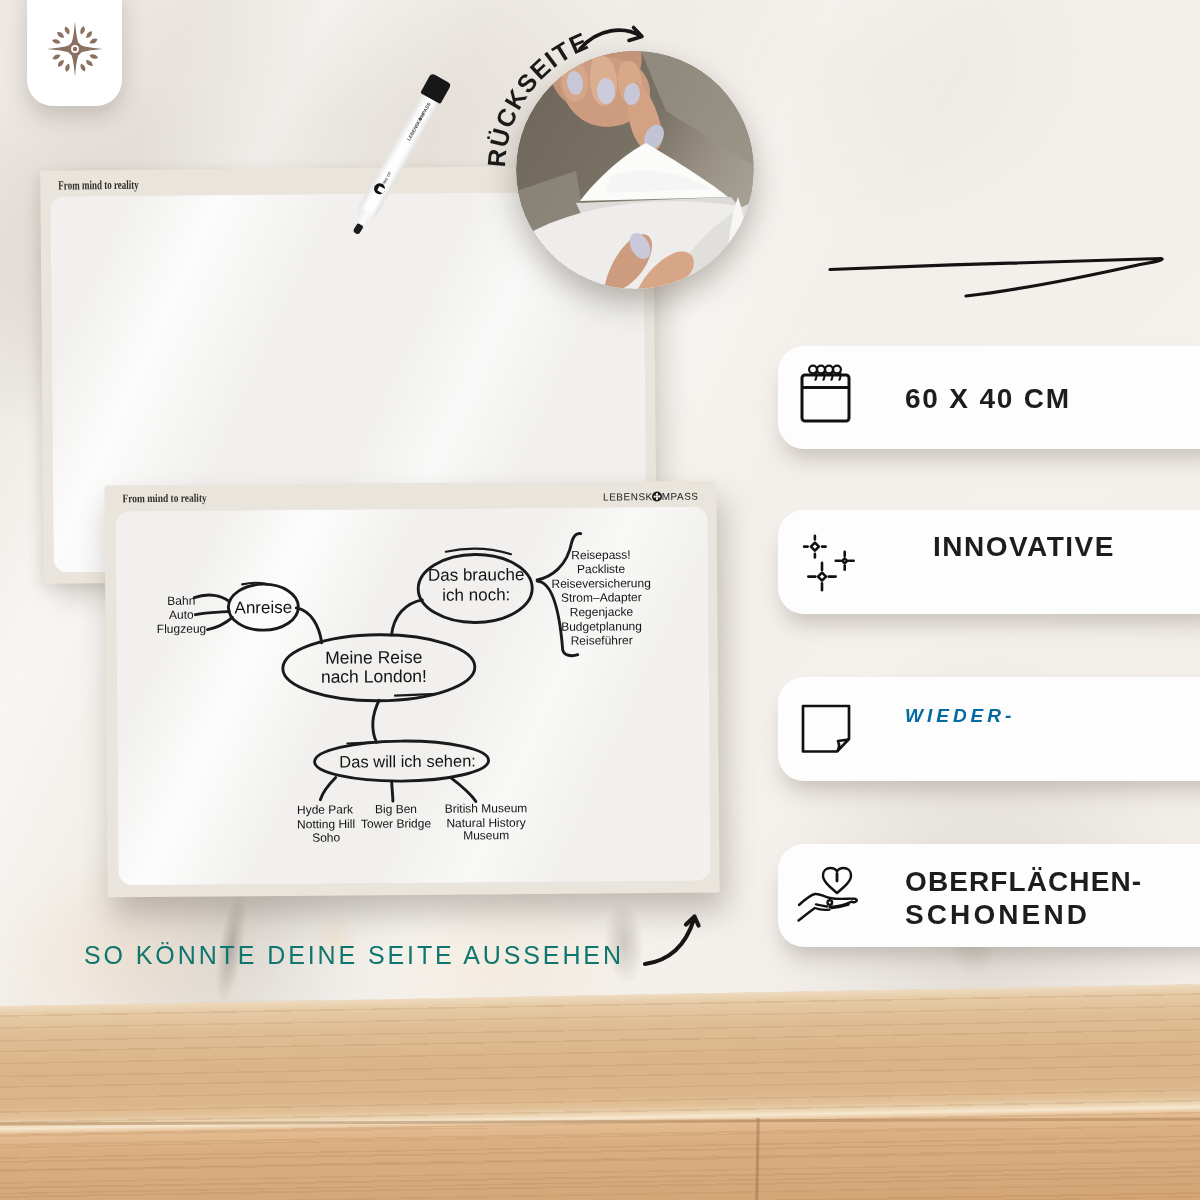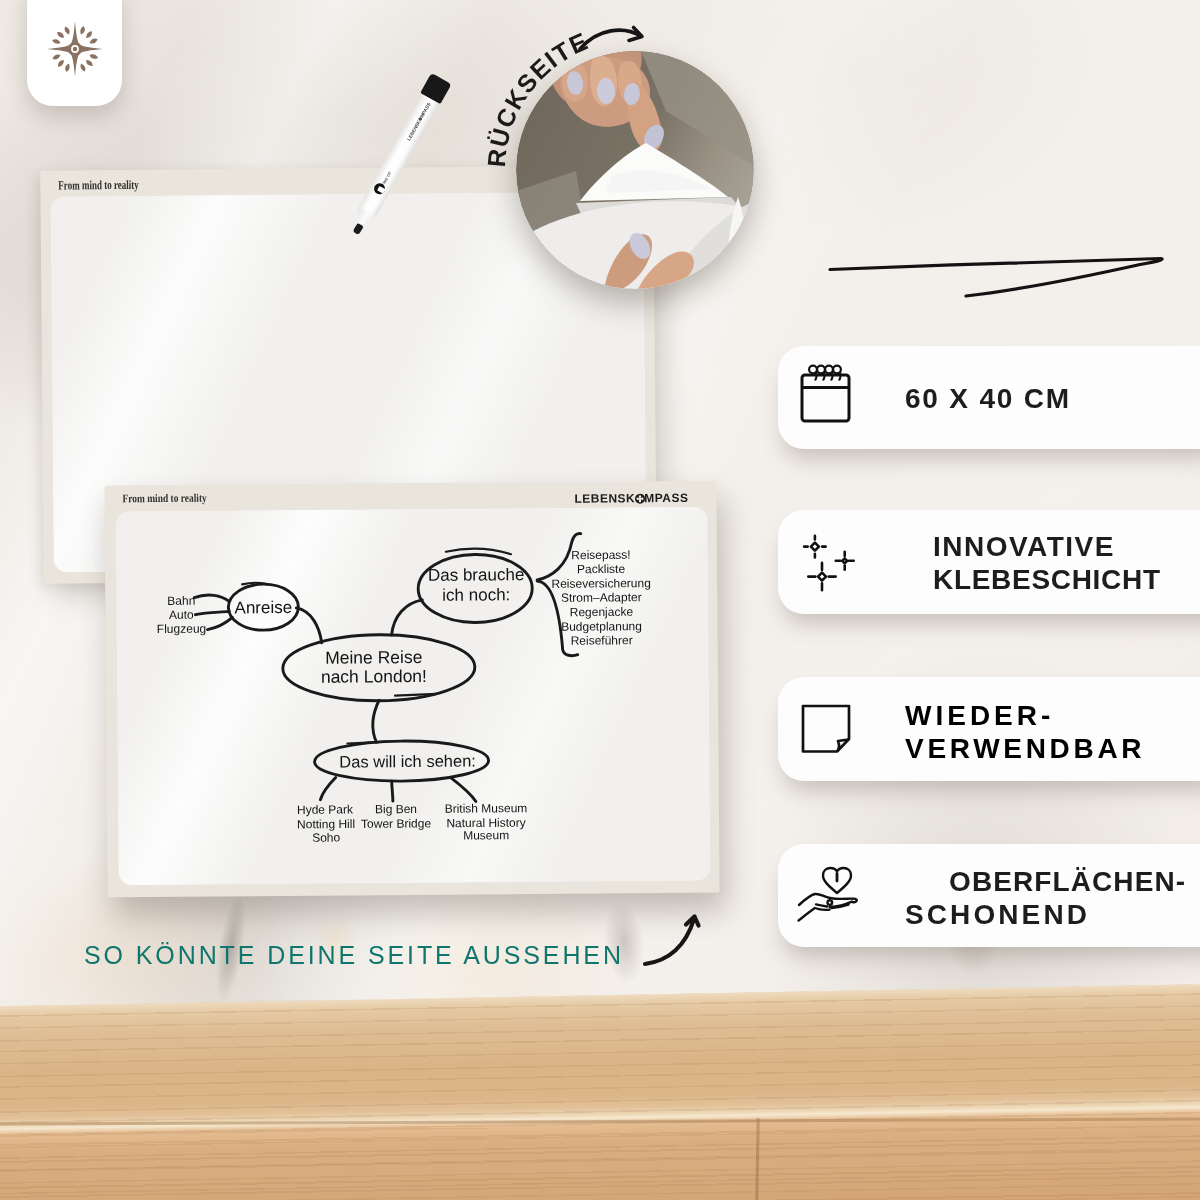--- a/index.html
+++ b/index.html
@@ -42,21 +42,21 @@
         background:
         linear-gradient(115deg, rgba(255,255,255,0) 10%, rgba(255,255,255,.8) 22%, rgba(255,255,255,0) 38%, rgba(255,255,255,0) 55%, rgba(255,255,255,.6) 66%, rgba(255,255,255,0) 78%),
         #f1f0ee;"></div>
   </div>
 
   <div class="abs" style="left:106px;top:483px;width:612px;height:412px;background:#e9e5dc;border-radius:3px;
        transform:rotate(-0.45deg);box-shadow:6px 18px 30px rgba(90,80,70,.33);">
 
     <div style="position:absolute;left:18px;top:7px;font-family:'Liberation Serif',serif;font-weight:bold;font-size:11.5px;color:#32302c;transform:scaleX(.82);transform-origin:0 50%;white-space:nowrap;">From mind to reality</div>
 
-    <div style="position:absolute;right:28px;top:10px;font-size:12px;font-weight:bold;letter-spacing:.5px;color:#1c1c1c;">LEBENSK<svg width="11" height="11" viewBox="0 0 24 24" style="vertical-align:-2px;margin:0 -1px;">
+    <div style="position:absolute;right:18px;top:10px;font-size:10px;font-weight:normal;letter-spacing:.5px;color:#1c1c1c;">LEBENSK<svg width="11" height="11" viewBox="0 0 24 24" style="vertical-align:-2px;margin:0 -1px;">
           <circle cx="12" cy="12" r="11" fill="#1c1c1c"></circle>
           <circle cx="12" cy="12" r="3" fill="#f0efec"></circle>
           <circle cx="7" cy="12" r="2.6" fill="#f0efec"></circle>
           <circle cx="17" cy="12" r="2.6" fill="#f0efec"></circle>
           <circle cx="12" cy="7" r="2.6" fill="#f0efec"></circle>
           <circle cx="12" cy="17" r="2.6" fill="#f0efec"></circle>
         </svg>MPASS</div>
 
     <div style="position:absolute;left:11px;top:26px;right:9px;bottom:12px;border-radius:14px;
         background:
@@ -257,46 +257,46 @@
 
     <svg style="position:absolute;left:22px;top:20px;" width="62" height="64" viewBox="0 0 62 64" fill="none" stroke="#111" stroke-width="2.6" stroke-linecap="round" stroke-linejoin="round">
       <path d="M14.9,12.6 L18.9,16.6 L14.9,20.6 L10.9,16.6 Z"></path>
       <path d="M14.9,5.8 L14.9,9.4 M14.9,23.8 L14.9,27.4 M4.1,16.6 L7.7,16.6 M22.1,16.6 L25.7,16.6"></path>
       <path d="M44.7,28.3 L47.2,30.8 L44.7,33.3 L42.2,30.8 Z"></path>
       <path d="M44.7,21.8 L44.7,26 M44.7,35.6 L44.7,39.8 M35.7,30.8 L40.4,30.8 M49,30.8 L53.7,30.8"></path>
       <path d="M22,42.6 L26,46.6 L22,50.6 L18,46.6 Z"></path>
       <path d="M22,32.9 L22,40 M22,53.2 L22,60.3 M8.3,46.6 L15.4,46.6 M28.6,46.6 L35.7,46.6"></path>
     </svg>
 
-    <div style="position:absolute;left:127px;top:20px;font-size:28px;font-weight:bold;color:#1d1d1d;line-height:33px;margin-left:28px;"><span style="letter-spacing:1.5px;">INNOVATIVE</span><br><span style="letter-spacing:.7px;">KLEBESCHICHT</span></div>
+    <div style="position:absolute;left:127px;top:20px;font-size:28px;font-weight:bold;color:#1d1d1d;line-height:33px;margin-left:28px;"><span style="letter-spacing:1.5px;">INNOVATIVE</span><br></div>
   </div>
 
   <div class="abs" style="left:778px;top:677px;width:452px;height:104px;background:#fdfdfd;border-radius:26px;box-shadow:0 15px 22px -6px rgba(110,100,90,.34);">
 
     <svg style="position:absolute;left:23px;top:27px;" width="52" height="50" viewBox="0 0 52 50" fill="none" stroke="#111" stroke-width="2.7" stroke-linejoin="round">
       <path d="M2,2 L48,2 L48,35 L36,47.5 L2,47.5 Z"></path>
       <path d="M47.5,35.5 L37,37 C38.5,40.5 38.4,44.3 36.5,47.3"></path>
     </svg>
 
-    <div style="position:absolute;left:127px;top:22px;font-size:28px;font-weight:bold;color:#000000;line-height:33px;"><span style="letter-spacing:4px;">WIEDER-</span><br><span style="letter-spacing:3.7px;">VERWENDBAR</span></div>
+    <div style="position:absolute;left:127px;top:22px;font-size:19px;font-weight:bold;color:#0369a1;line-height:33px;font-style:italic;"><span style="letter-spacing:4px;">WIEDER-</span><br></div>
   </div>
 
   <div class="abs" style="left:778px;top:844px;width:452px;height:103px;background:#fdfdfd;border-radius:26px;box-shadow:0 15px 22px -6px rgba(110,100,90,.34);">
 
     <svg style="position:absolute;left:18px;top:20px;" width="64" height="62" viewBox="0 0 64 62" fill="none" stroke="#111" stroke-width="2.4" stroke-linecap="round" stroke-linejoin="round">
       <path d="M41,29 C34,23 27,17.5 27,11.5 C27,6.5 30.5,4 34.5,4 C37.5,4 40,5.7 41,7.5 C42,5.7 44.5,4 47.5,4 C51.5,4 55,6.5 55,11.5 C55,17.5 48,23 41,29 Z"></path>
       <path d="M41,9.5 L41,17" stroke-width="2.8"></path>
       <path d="M3,41 C9,35.5 14,31 19,30 C24,29.3 27,32.5 34,34 C43,35.8 53,34.3 57,34.7 C60,34.4 61.5,35.8 60.3,37.3 C59.3,38.5 57.3,38.4 55.8,37.6 C49,40.7 40.5,42.6 33.5,43"></path>
       <path d="M52.5,40.6 C46.5,42.5 40,43.7 35.5,44.1"></path>
       <path d="M20,40.4 C25,41.6 28.5,42.2 31,42.5"></path>
       <circle cx="33.8" cy="38.6" r="2.3"></circle>
       <path d="M33.5,45.6 C28,46.3 22,45.2 18.8,44 C13.5,47.8 7,53 2.5,56.5"></path>
     </svg>
 
-    <div style="position:absolute;left:127px;top:21px;font-size:28px;font-weight:bold;color:#1d1d1d;line-height:33px;"><span style="letter-spacing:1.1px;margin-left:44px;">OBERFLÄCHEN-</span><br><span style="letter-spacing:3.1px;">SCHONEND</span></div>
+    <div style="position:absolute;left:127px;top:21px;font-size:28px;font-weight:bold;color:#1d1d1d;line-height:33px;"><span style="letter-spacing:1.1px;">OBERFLÄCHEN-</span><br><span style="letter-spacing:3.1px;">SCHONEND</span></div>
   </div>
 
   <div class="abs" style="left:84px;top:941px;font-size:25px;letter-spacing:2.9px;color:#0f766e;">SO KÖNNTE DEINE SEITE AUSSEHEN</div>
 
   <svg class="abs" style="left:635px;top:900px;" width="80" height="75" viewBox="0 0 80 75">
     <path d="M10,64 C32,61 50,48 59,19" fill="none" stroke="#161616" stroke-width="4.2" stroke-linecap="round"></path>
     <path d="M51,24.5 L59.5,16.5 L63.5,25.5" fill="none" stroke="#161616" stroke-width="4.2" stroke-linecap="round" stroke-linejoin="round"></path>
   </svg>
 
   <div class="abs" style="left:27px;top:-24px;width:95px;height:130px;background:#fff;border-radius:26px;box-shadow:0 10px 22px rgba(90,80,70,.25);">

